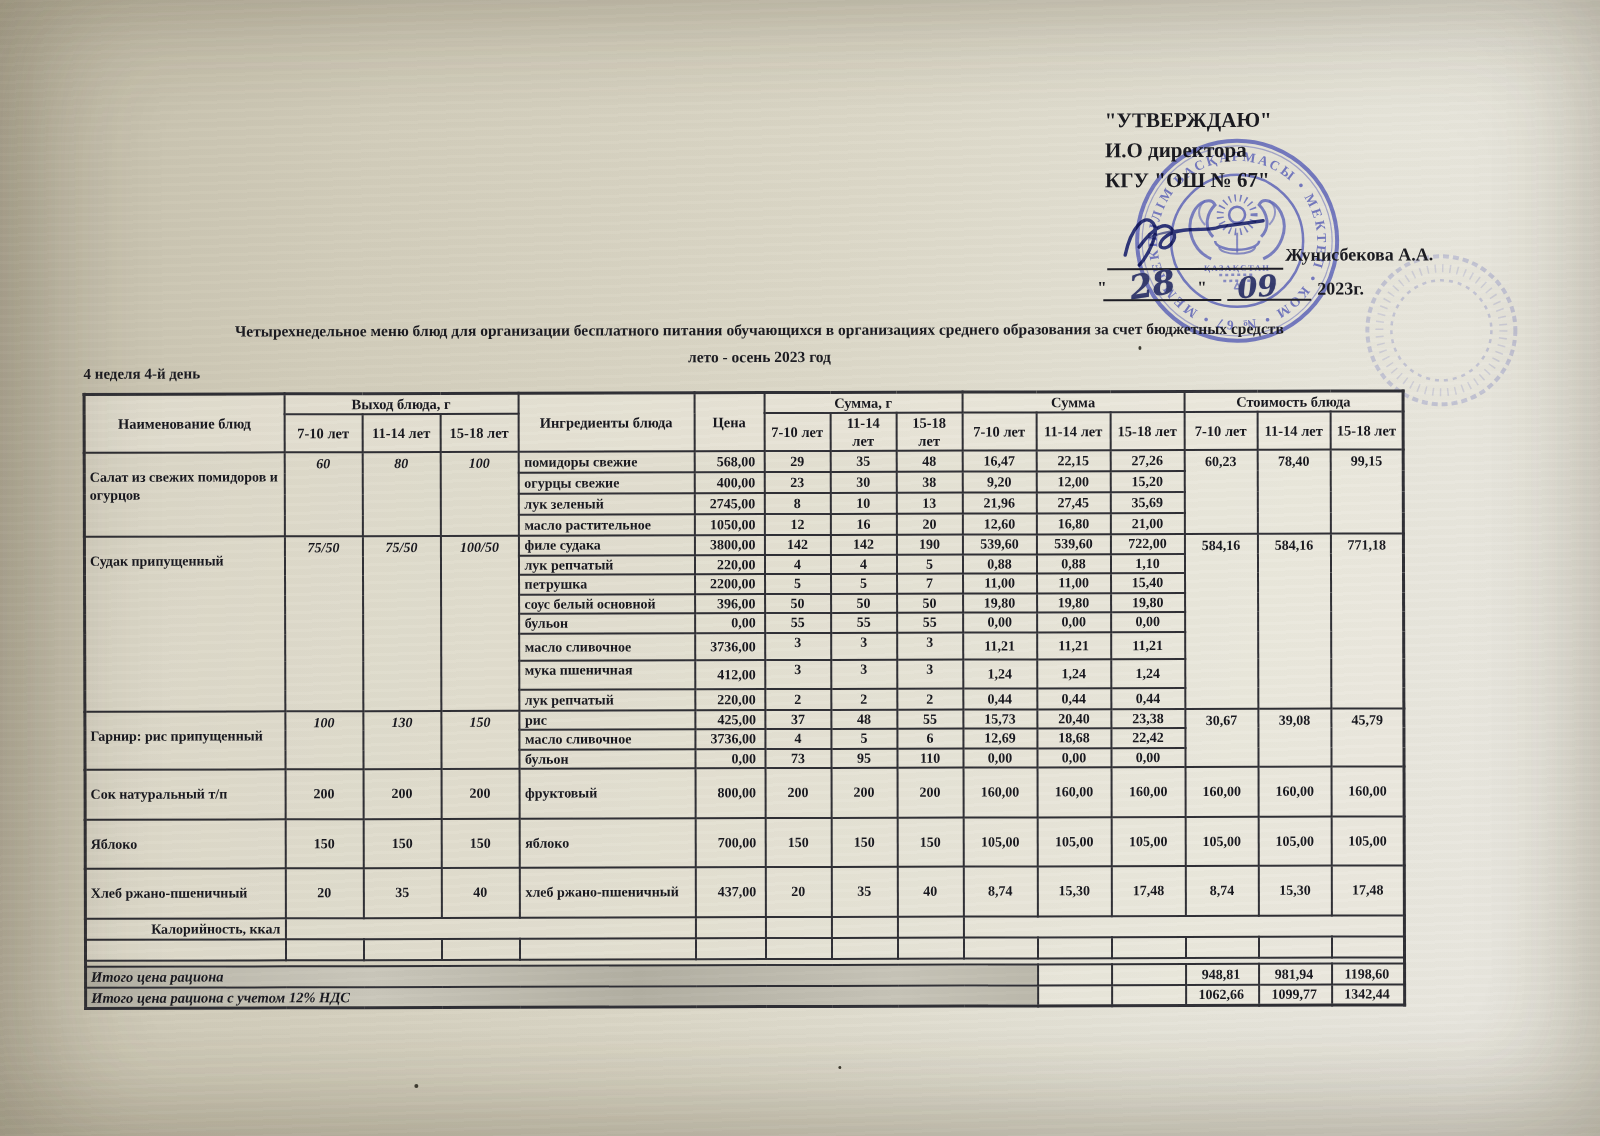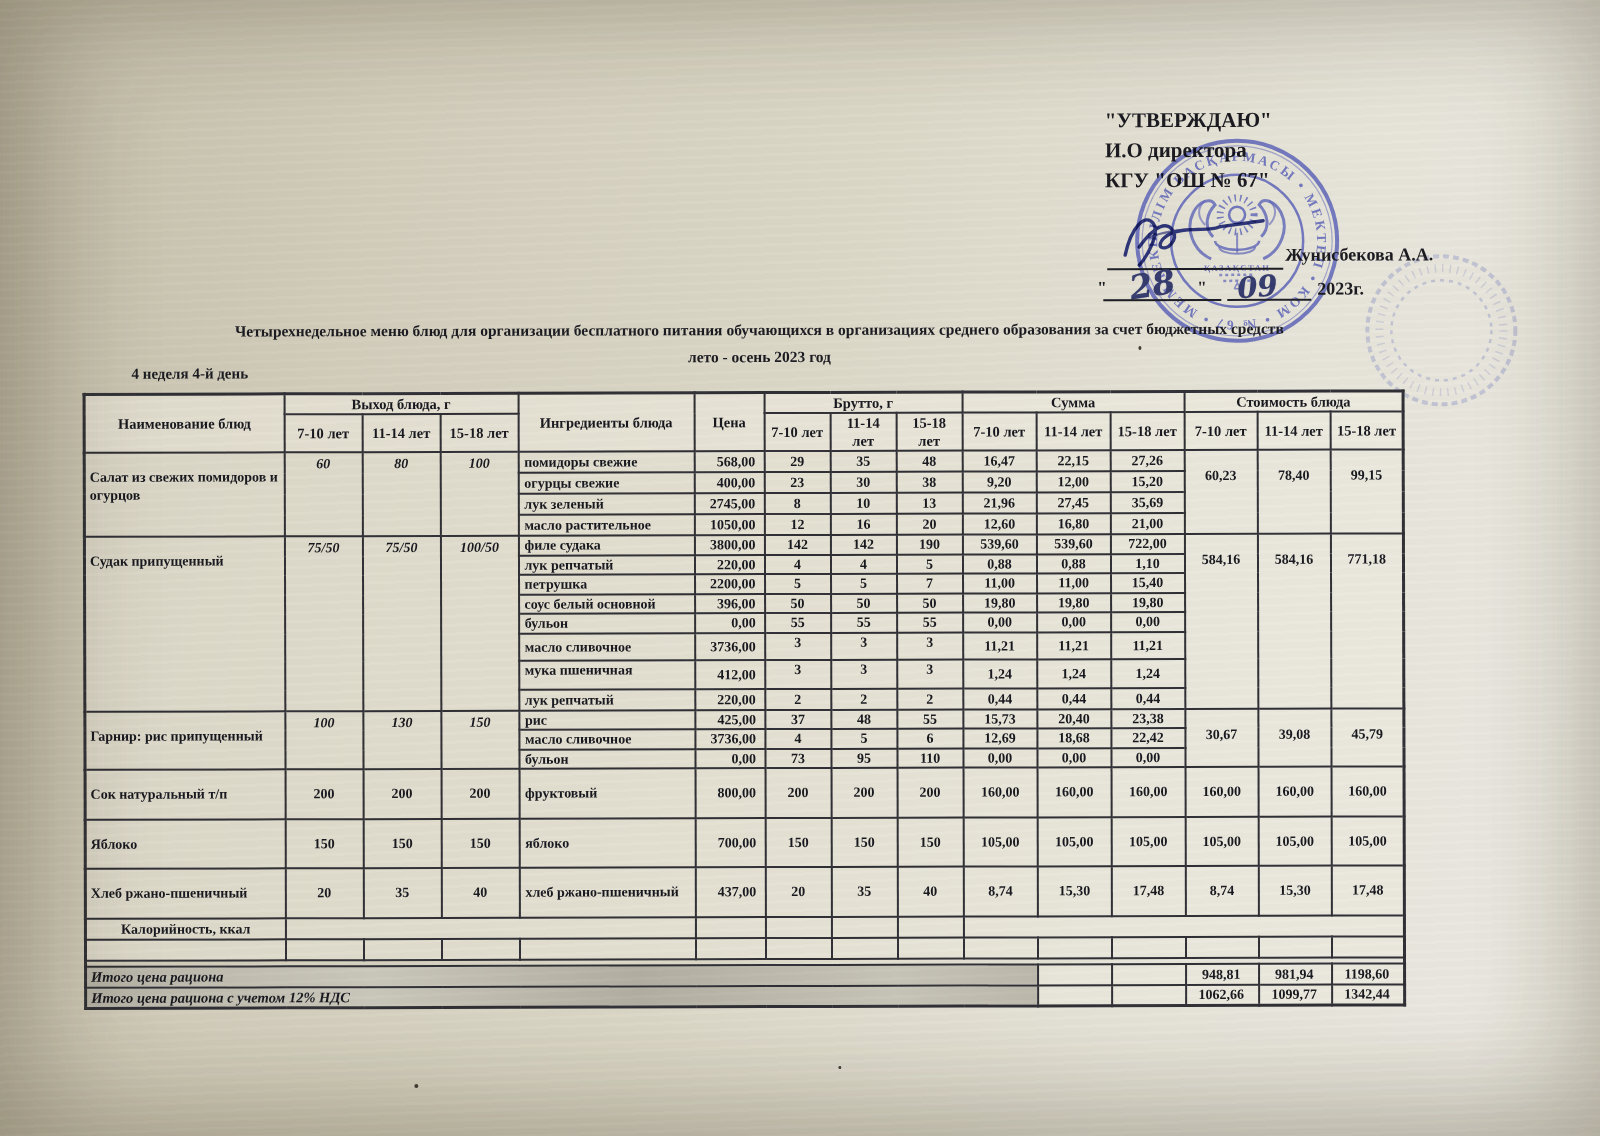--- a/index.html
+++ b/index.html
@@ -31,36 +31,36 @@
 
   .stamp { position:absolute; left:1128px; top:130px; width:220px; height:224px;
            mix-blend-mode:multiply; opacity:.88; }
   .stamp2 { position:absolute; left:1362px; top:252px; width:160px; height:160px;
            mix-blend-mode:multiply; opacity:.24; }
   .signature { position:absolute; left:1116px; top:208px; width:178px; height:64px; mix-blend-mode:multiply; }
 
   
   .title { position:absolute; left:0; top:321px; width:1520px; text-align:center; font-weight:bold; font-size:15.5px; }
   .subtitle { position:absolute; left:0; top:348px; width:1520px; text-align:center; font-weight:bold; font-size:15.5px; }
-  .weekday { position:absolute; left:84px; top:364px; font-weight:bold; font-size:15px;margin-left:48px; }
+  .weekday { position:absolute; left:84px; top:364px; font-weight:bold; font-size:15px; }
 
   
   table.menu { position:absolute; left:83px; top:391px; width:1319px; border-collapse:collapse;
                font-size:14px; font-weight:bold; color:#17171e; table-layout:fixed;
                border:3px solid #2f2f35; }
   .menu th, .menu td { border:2px solid #2f2f35; padding:0 4px; background:rgba(238,235,223,.42);
                overflow:hidden; line-height:1.25; }
   .menu th { text-align:center; font-size:14.5px; background:rgba(240,237,226,.55); }
   .menu td.name { text-align:left; vertical-align:top; padding:15px 4px; }
   .menu td.ing  { text-align:left; padding-left:5px; }
   .menu td.price{ text-align:right; padding-right:8px; }
   .menu td.c    { text-align:center; }
   .menu td.cy   { text-align:center; vertical-align:top; padding-top:2px;font-style:italic; }
-  .menu td.cost { text-align:center; vertical-align:top; padding-top:16px; }
-  .menu td.cal-label { text-align:center; }
+  .menu td.cost { text-align:center; vertical-align:top; padding-top:2px; }
+  .menu td.cal-label { text-align:right; }
   .menu tr.spacer td { border-left:none; border-right:none; border-top:none; border-bottom:none; background:transparent; }
   .menu td.total-label { text-align:left; font-style:italic; font-size:14.5px;
         background: linear-gradient(90deg,#b7b4a7,#cac7bb 30%,#b2afa2 58%,#c7c4b8 85%,#bcb9ac); }
   .menu td.total-val { text-align:center; padding-right:6px; }
 
   .speck { position:absolute; border-radius:50%; background:#3c3a31; z-index:8; }
 </style>
 </head>
 <body>
 
@@ -150,21 +150,21 @@
           <col style="width:73px">
           <col style="width:73px">
       </colgroup>
       <tbody>
 
       <tr style="height:19px">
         <th rowspan="2">Наименование блюд</th>
         <th colspan="3">Выход блюда, г</th>
         <th rowspan="2">Ингредиенты блюда</th>
         <th rowspan="2">Цена</th>
-        <th colspan="3">Брутто, г</th>
+        <th colspan="3">Сумма, г</th>
         <th colspan="3">Сумма</th>
         <th colspan="3">Стоимость блюда</th>
       </tr>
       <tr style="height:22px">
         <th>7-10 лет</th>
         <th>11-14 лет</th>
         <th>15-18 лет</th>
         <th>7-10 лет</th>
         <th>11-14 лет</th>
         <th>15-18 лет</th>

